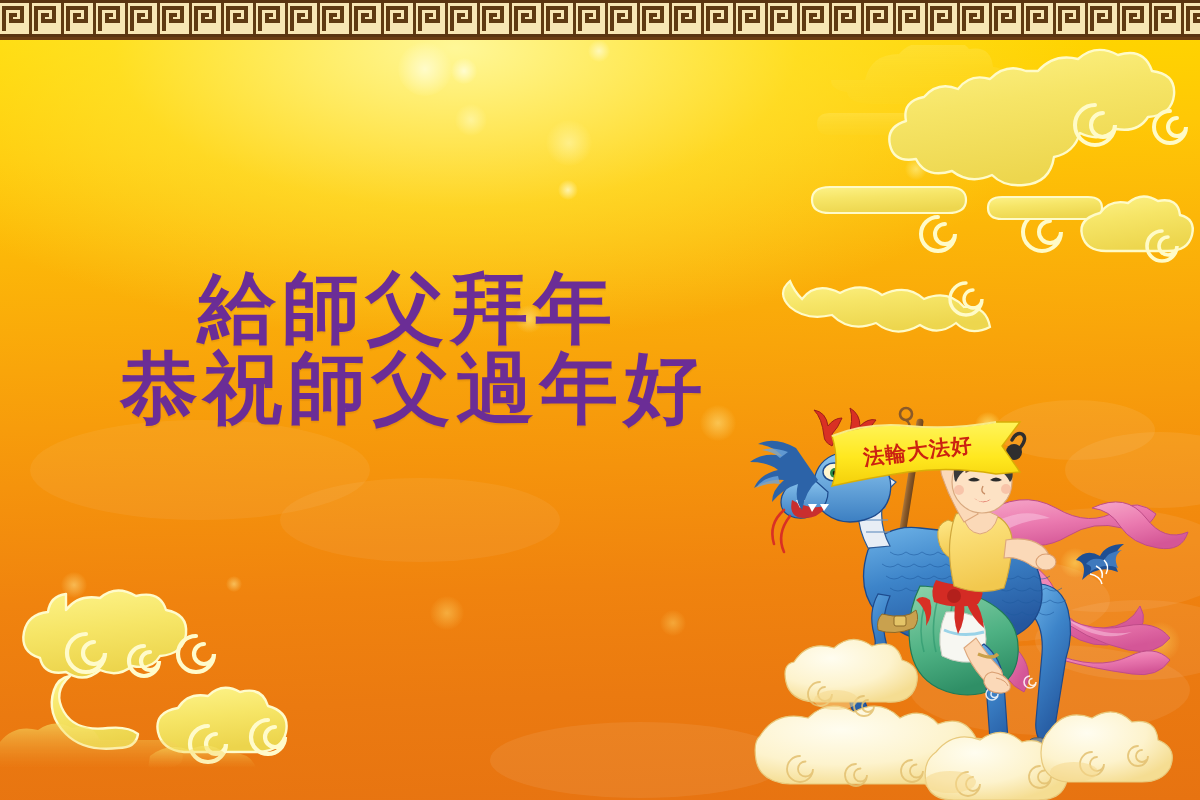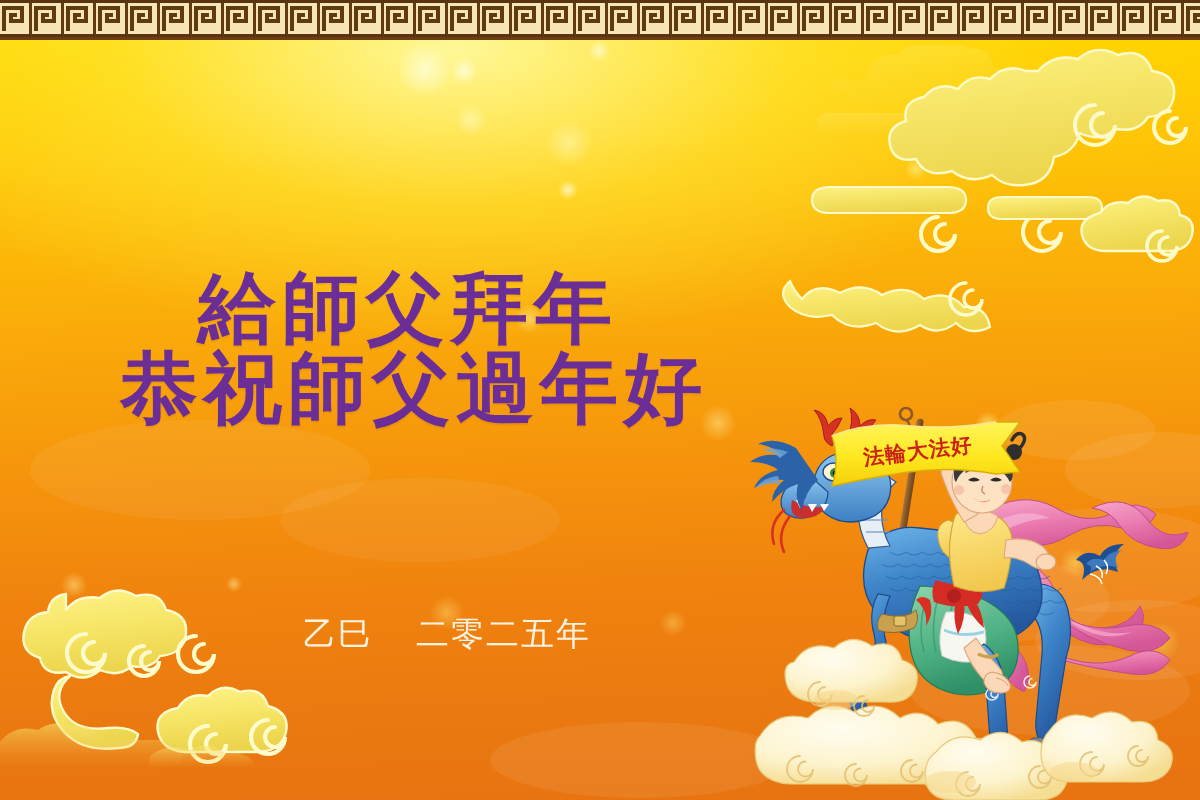--- a/index.html
+++ b/index.html
@@ -587,25 +587,20 @@
           <i class="v3"></i>
           <i class="h3"></i>
         </div>
       </div>
   </div>
 
 
   <div class="greet" id="greet1">給師父拜年</div>
   <div class="greet" id="greet2">恭祝師父過年好</div>
 
-  <div id="datetext">
-    <span>乙巳</span>
-    <span class="gap"></span>
-    <span>二零二五年</span>
-  </div>
 
   <div id="art">
     <svg width="460" height="400" viewBox="0 0 460 400">
       <defs>
         <linearGradient id="dg" x1="0" y1="0" x2="0.4" y2="1">
           <stop offset="0%" stop-color="#6fb4e8"></stop>
           <stop offset="45%" stop-color="#3d84c9"></stop>
           <stop offset="100%" stop-color="#24579e"></stop>
         </linearGradient>
         <linearGradient id="dgl" x1="0" y1="0" x2="0" y2="1">

